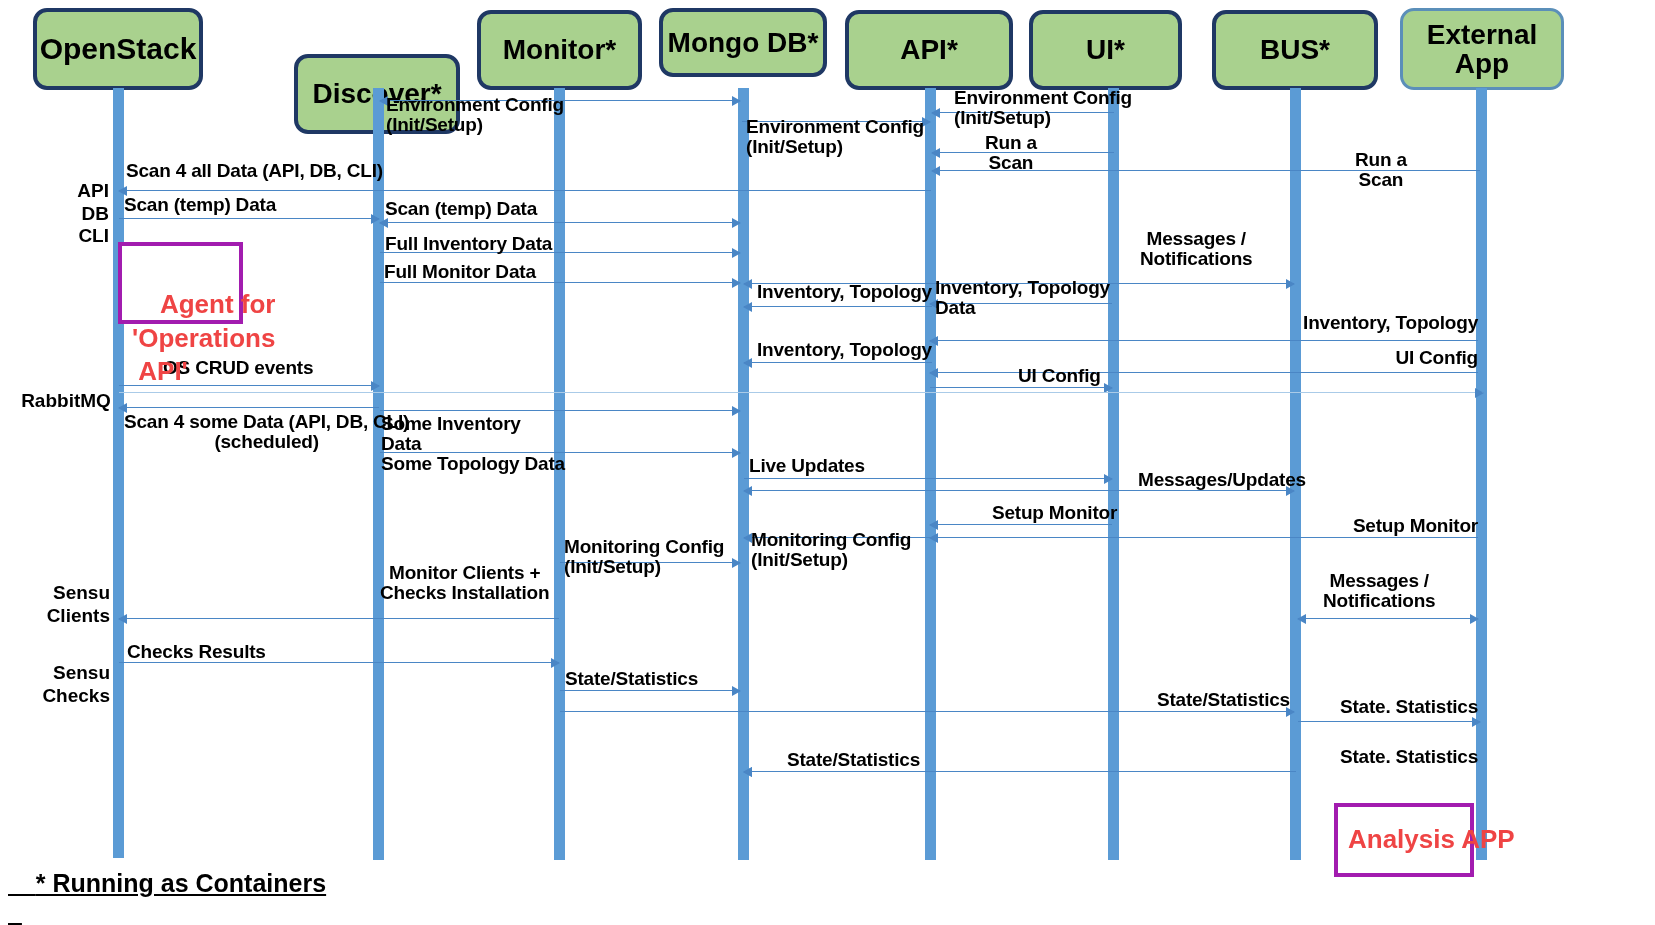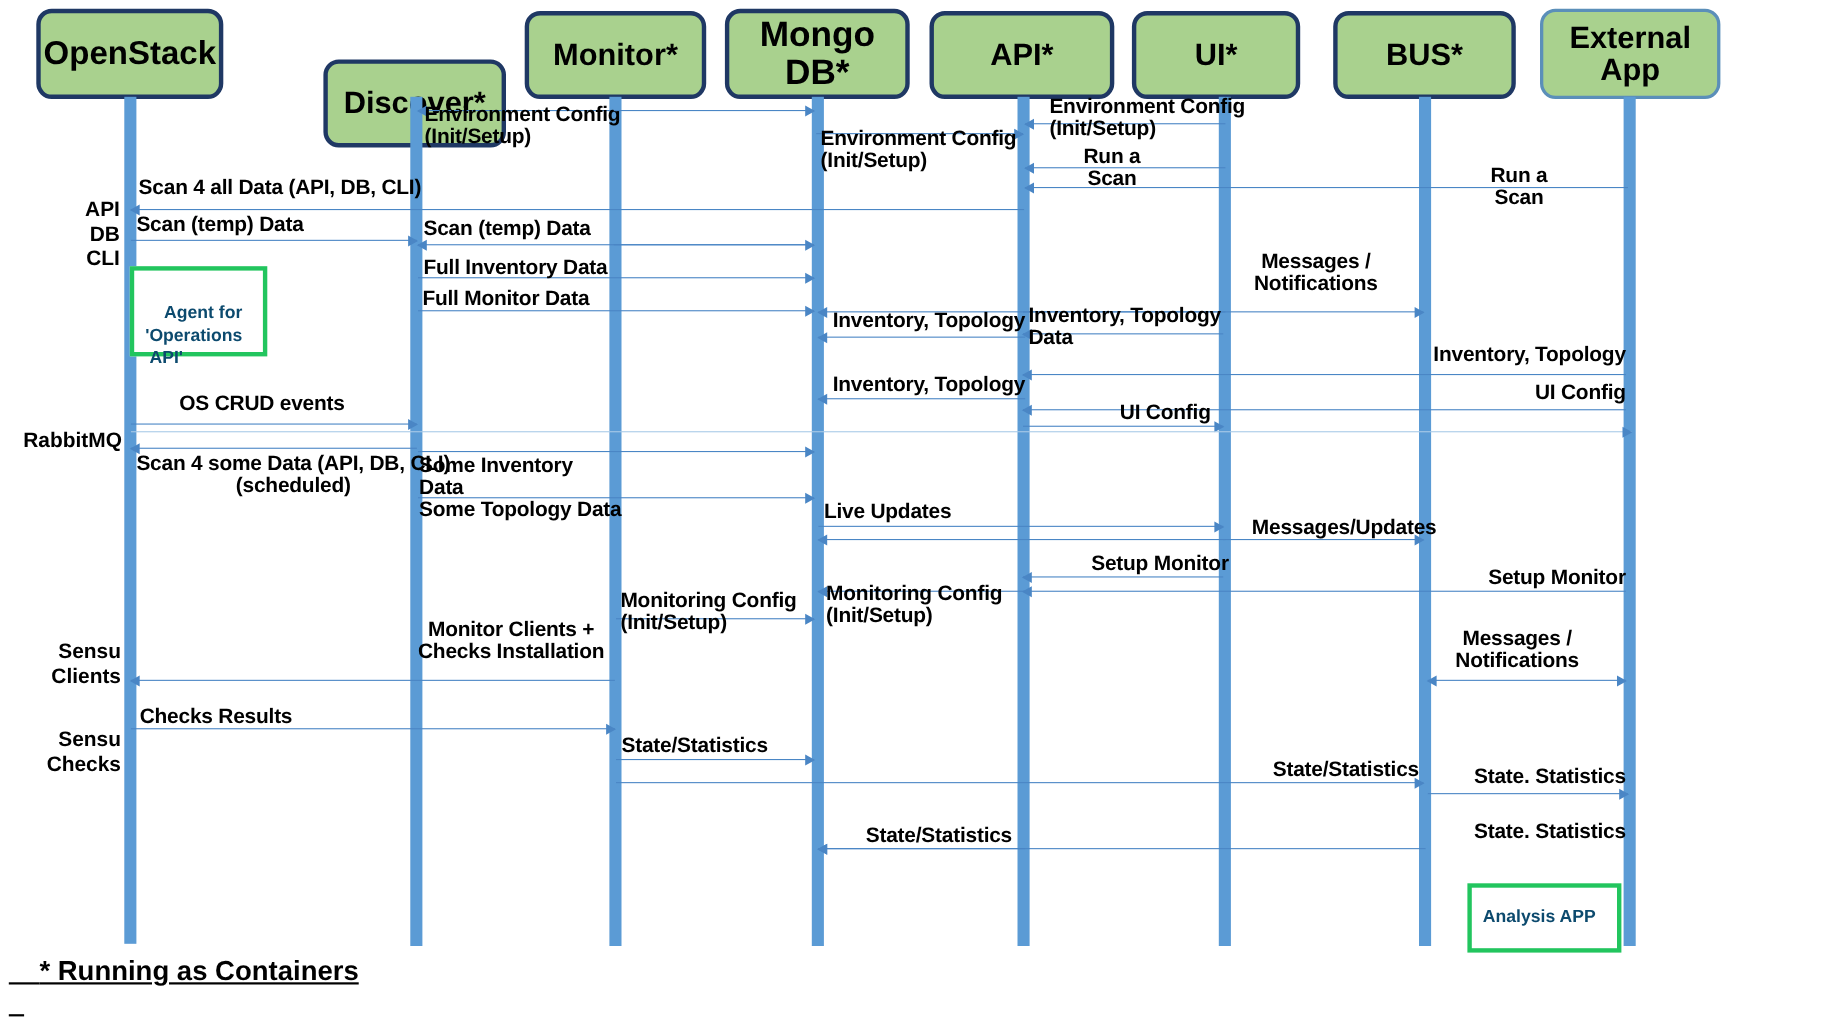--- a/index.html
+++ b/index.html
@@ -60,24 +60,24 @@
   
   .side{
     position:absolute;
     font-weight:bold;font-size:19px;color:#000;line-height:1.18;
     white-space:pre;text-align:right;
   }
 
   
   .note{
     position:absolute;
-    border:4px solid #22c55e;
+    border:4px solid #a21caf;
     background:#fff;
     box-sizing:border-box;
-    font-weight:bold;font-size:16px;color:#0c4a6e;
+    font-weight:bold;font-size:26px;color:#ef4444;
     line-height:1.3;
     white-space:pre;
     padding:8px 10px;
   }
   .note.mid{display:flex;align-items:center;}
 
   
   .foot{
     position:absolute;
     font-weight:bold;font-size:25px;color:#000;
@@ -92,21 +92,21 @@
 
   <div class="pbox" style="left:33px;top:8px;width:170px;height:82px;font-size:30px;">
     <span>OpenStack</span>
   </div>
   <div class="pbox" style="left:294px;top:10px;width:166px;height:80px;font-size:28px;margin-top:44px;">
     <span>Discover*</span>
   </div>
   <div class="pbox" style="left:477px;top:10px;width:165px;height:80px;font-size:28px;">
     <span>Monitor*</span>
   </div>
-  <div class="pbox" style="left:659px;top:8px;width:168px;height:82px;font-size:32px;">
+  <div class="pbox" style="left:659px;top:8px;width:168px;height:69px;font-size:28px;">
     <span>Mongo
 DB*</span>
   </div>
   <div class="pbox" style="left:845px;top:10px;width:168px;height:80px;font-size:28px;">
     <span>API*</span>
   </div>
   <div class="pbox" style="left:1029px;top:10px;width:153px;height:80px;font-size:28px;">
     <span>UI*</span>
   </div>
   <div class="pbox" style="left:1212px;top:10px;width:166px;height:80px;font-size:28px;">
@@ -270,21 +270,21 @@
 
   <div class="msg l" style="left:744px;top:771px;width:188px;"></div>
   <div class="lbl" style="left:787px;top:750px;">State/Statistics</div>
 
   <div class="note" style="left:118px;top:242px;width:125px;height:82px;">
     <span>Agent for
 'Operations
  API'</span>
   </div>
 
-  <div class="note mid" style="left:1334px;top:803px;width:140px;height:63px;">
+  <div class="note mid" style="left:1334px;top:803px;width:140px;height:74px;">
     <span>Analysis APP</span>
   </div>
 
   <div class="foot" style="left:8px;top:840px;">
     <span>* Running as Containers</span>
   </div>
 
 </div>
 
 </body></html>

